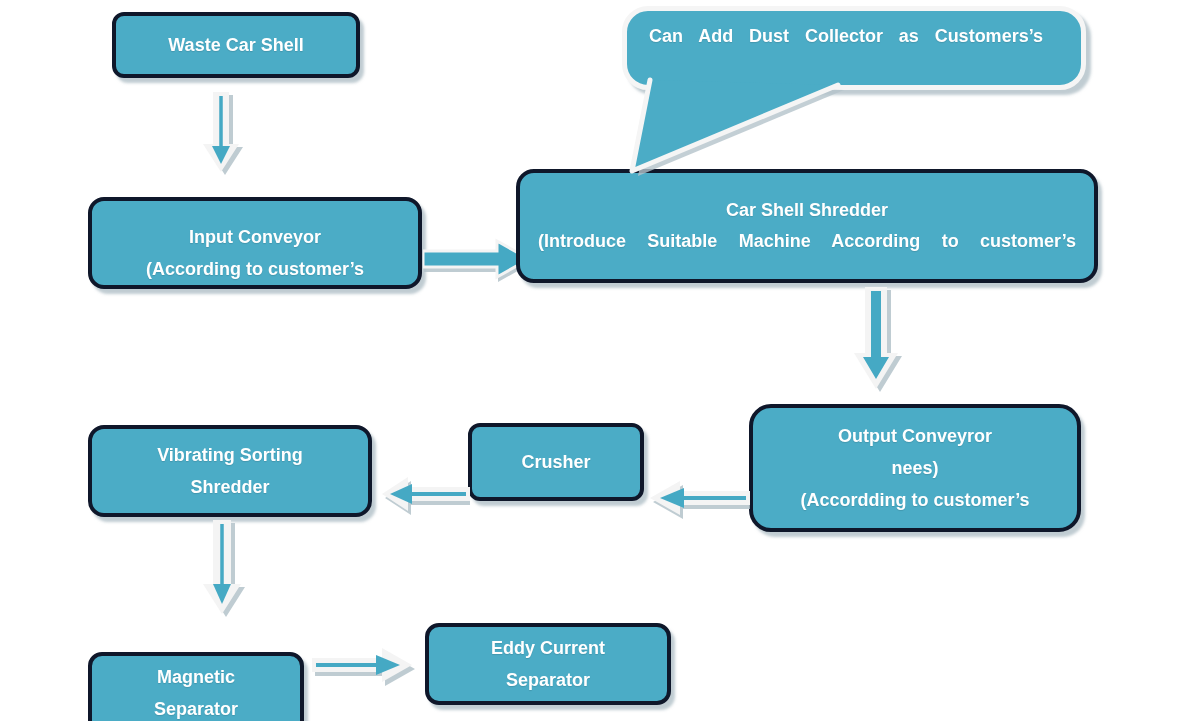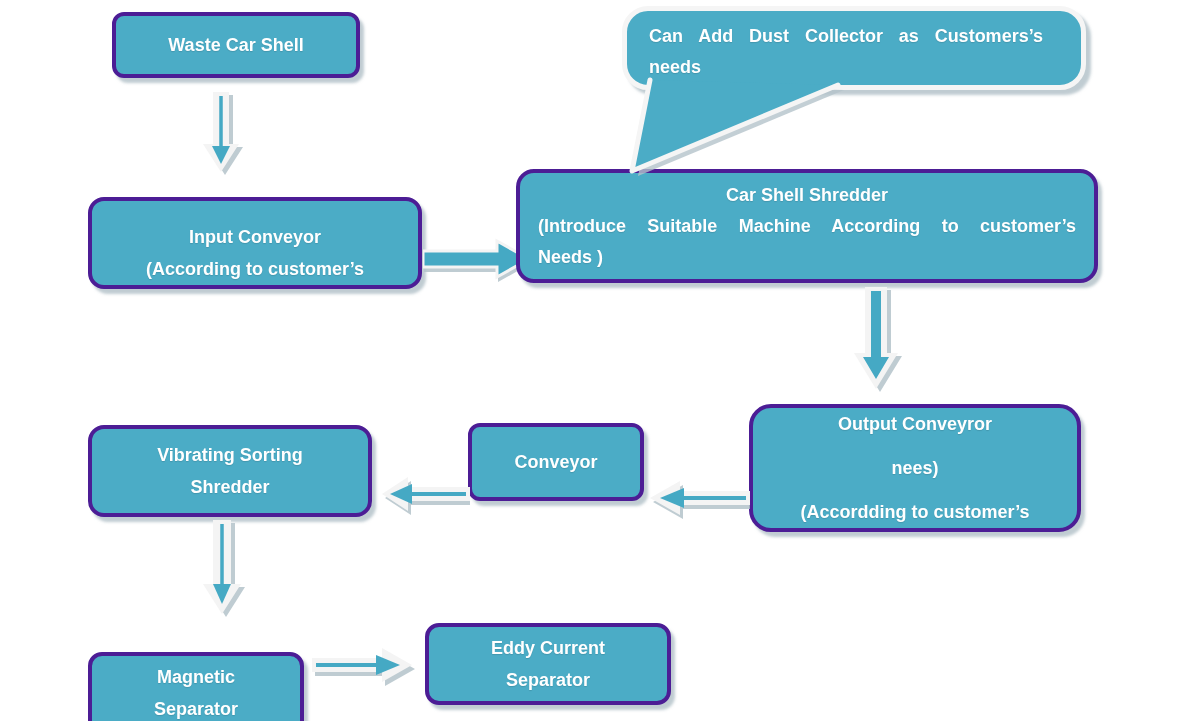--- a/index.html
+++ b/index.html
@@ -7,21 +7,21 @@
     position:relative;
     width:1180px;height:721px;
     background:#ffffff;
     overflow:hidden;
     font-family:"Liberation Sans", sans-serif;
   }
   .node{
     position:absolute;
     box-sizing:border-box;
     background:#4BACC6;
-    border:4px solid #4c1d95;
+    border:4px solid #0f172a;
     box-shadow:4px 5px 3px rgba(141,163,173,0.55);
     color:#ffffff;
     font-weight:bold;
     font-size:18px;
     line-height:32px;
     display:flex;
     flex-direction:column;
     justify-content:center;
     text-shadow:0 1px 1px rgba(0,0,0,0.12);
   }
@@ -67,55 +67,53 @@
   </div>
 
   <svg class="arrow" style="left:423px;top:236px;" width="110" height="48" viewBox="0 0 110 48">
     <polygon points="0,15 74,15 74,5 106,23 74,41 74,31 0,31" fill="#B4C3CA" opacity="0.85" transform="translate(1,5)"></polygon>
     <polygon points="0,15 74,15 74,5 106,23 74,41 74,31 0,31" fill="#45A9C4" stroke="#F4F4F4" stroke-width="3"></polygon>
   </svg>
 
   <div class="node" style="left:516px;top:169px;width:582px;height:114px;border-radius:18px;padding:0 18px;line-height:31px;">
     <div class="line">Car Shell Shredder</div>
     <div class="line justify">(Introduce Suitable Machine According to customer’s</div>
-    <div class="line left">Needs )</div>
   </div>
 
   <div class="callout-body" style="left:622px;top:6px;width:464px;height:84px;">
     <div class="line justify">Can Add Dust Collector as Customers’s</div>
-    <div class="line left">needs</div>
   </div>
 
   <svg class="callout-tail" style="left:600px;top:55px;" width="260" height="130" viewBox="0 0 260 130">
     <polygon points="50,25 238,30 32,116" fill="#B4C3CA" opacity="0.8" transform="translate(6,5)"></polygon>
     <polygon points="50,25 238,30 32,116" fill="#4BACC6"></polygon>
     <path d="M238,30 L32,116 L50,25" fill="none" stroke="#F5F5F5" stroke-width="5" stroke-linejoin="round" stroke-linecap="round"></path>
   </svg>
 
   <svg class="arrow" style="left:850px;top:287px;" width="52" height="110" viewBox="0 0 52 110">
     <polygon points="15,0 37,0 37,66 48,66 26,102 4,66 15,66" fill="#B4C3CA" opacity="0.85" transform="translate(4,3)"></polygon>
     <polygon points="15,0 37,0 37,66 48,66 26,102 4,66 15,66" fill="#F4F4F4"></polygon>
     <polygon points="21,4 31,4 31,70 39,70 26,92 13,70 21,70" fill="#45A9C4"></polygon>
   </svg>
 
-  <div class="node" style="left:749px;top:404px;width:332px;height:128px;border-radius:22px;gap:12px;">
+  <div class="node" style="left:749px;top:404px;width:332px;height:128px;border-radius:22px;">
     <div class="line">Output Conveyror</div>
     <div class="line">nees)</div>
     <div class="line">(Accordding to customer’s</div>
   </div>
 
   <svg class="arrow" style="left:646px;top:474px;" width="104" height="50" viewBox="0 0 104 50">
     <polygon points="104,17 34,17 34,7 4,24 34,41 34,31 104,31" fill="#B4C3CA" opacity="0.85" transform="translate(3,4)"></polygon>
     <polygon points="104,17 34,17 34,7 4,24 34,41 34,31 104,31" fill="#F4F4F4"></polygon>
     <line x1="100" y1="24" x2="34" y2="24" stroke="#45A9C4" stroke-width="4"></line>
     <polygon points="38,14 38,34 14,24" fill="#45A9C4"></polygon>
   </svg>
 
   <div class="node" style="left:468px;top:423px;width:176px;height:78px;border-radius:12px;">
-    <div class="line">Conveyor</div>
+    <div class="line">Crusher</div>
   </div>
 
   <svg class="arrow" style="left:378px;top:470px;" width="92" height="50" viewBox="0 0 92 50">
     <polygon points="92,17 30,17 30,7 4,24 30,41 30,31 92,31" fill="#B4C3CA" opacity="0.85" transform="translate(3,4)"></polygon>
     <polygon points="92,17 30,17 30,7 4,24 30,41 30,31 92,31" fill="#F4F4F4"></polygon>
     <line x1="88" y1="24" x2="30" y2="24" stroke="#45A9C4" stroke-width="4"></line>
     <polygon points="34,14 34,34 12,24" fill="#45A9C4"></polygon>
   </svg>
 
   <div class="node" style="left:88px;top:425px;width:284px;height:92px;border-radius:16px;">

